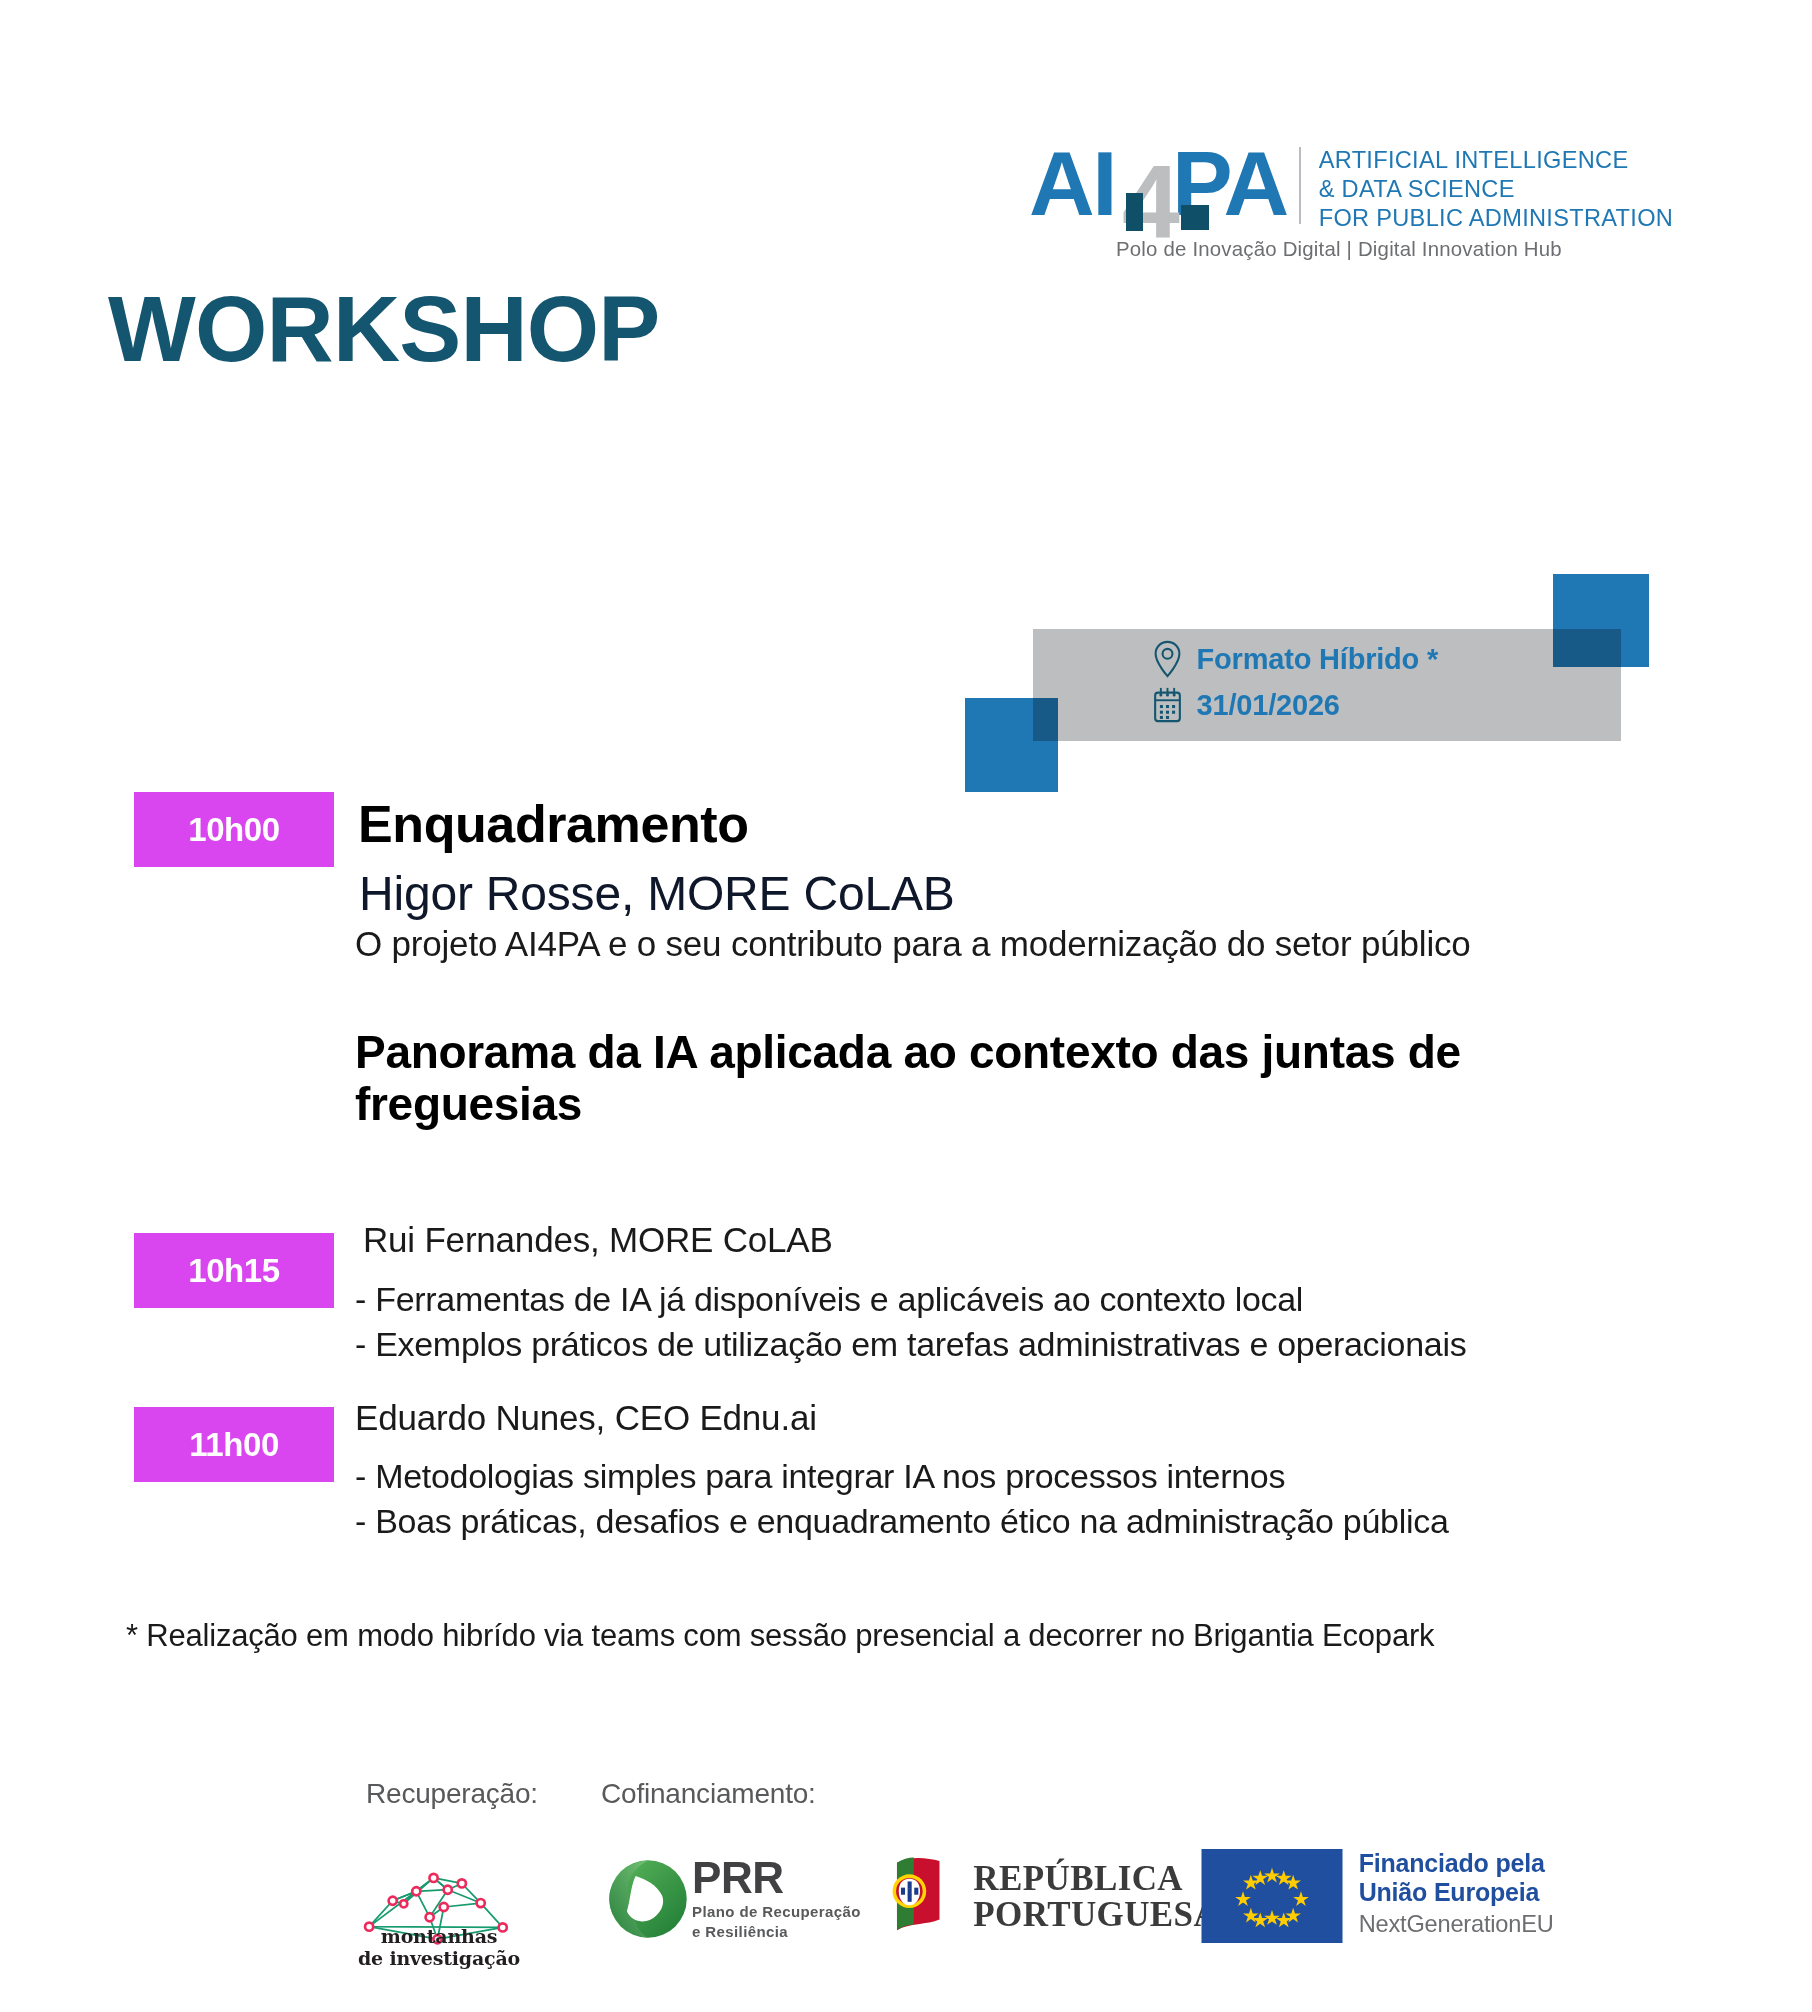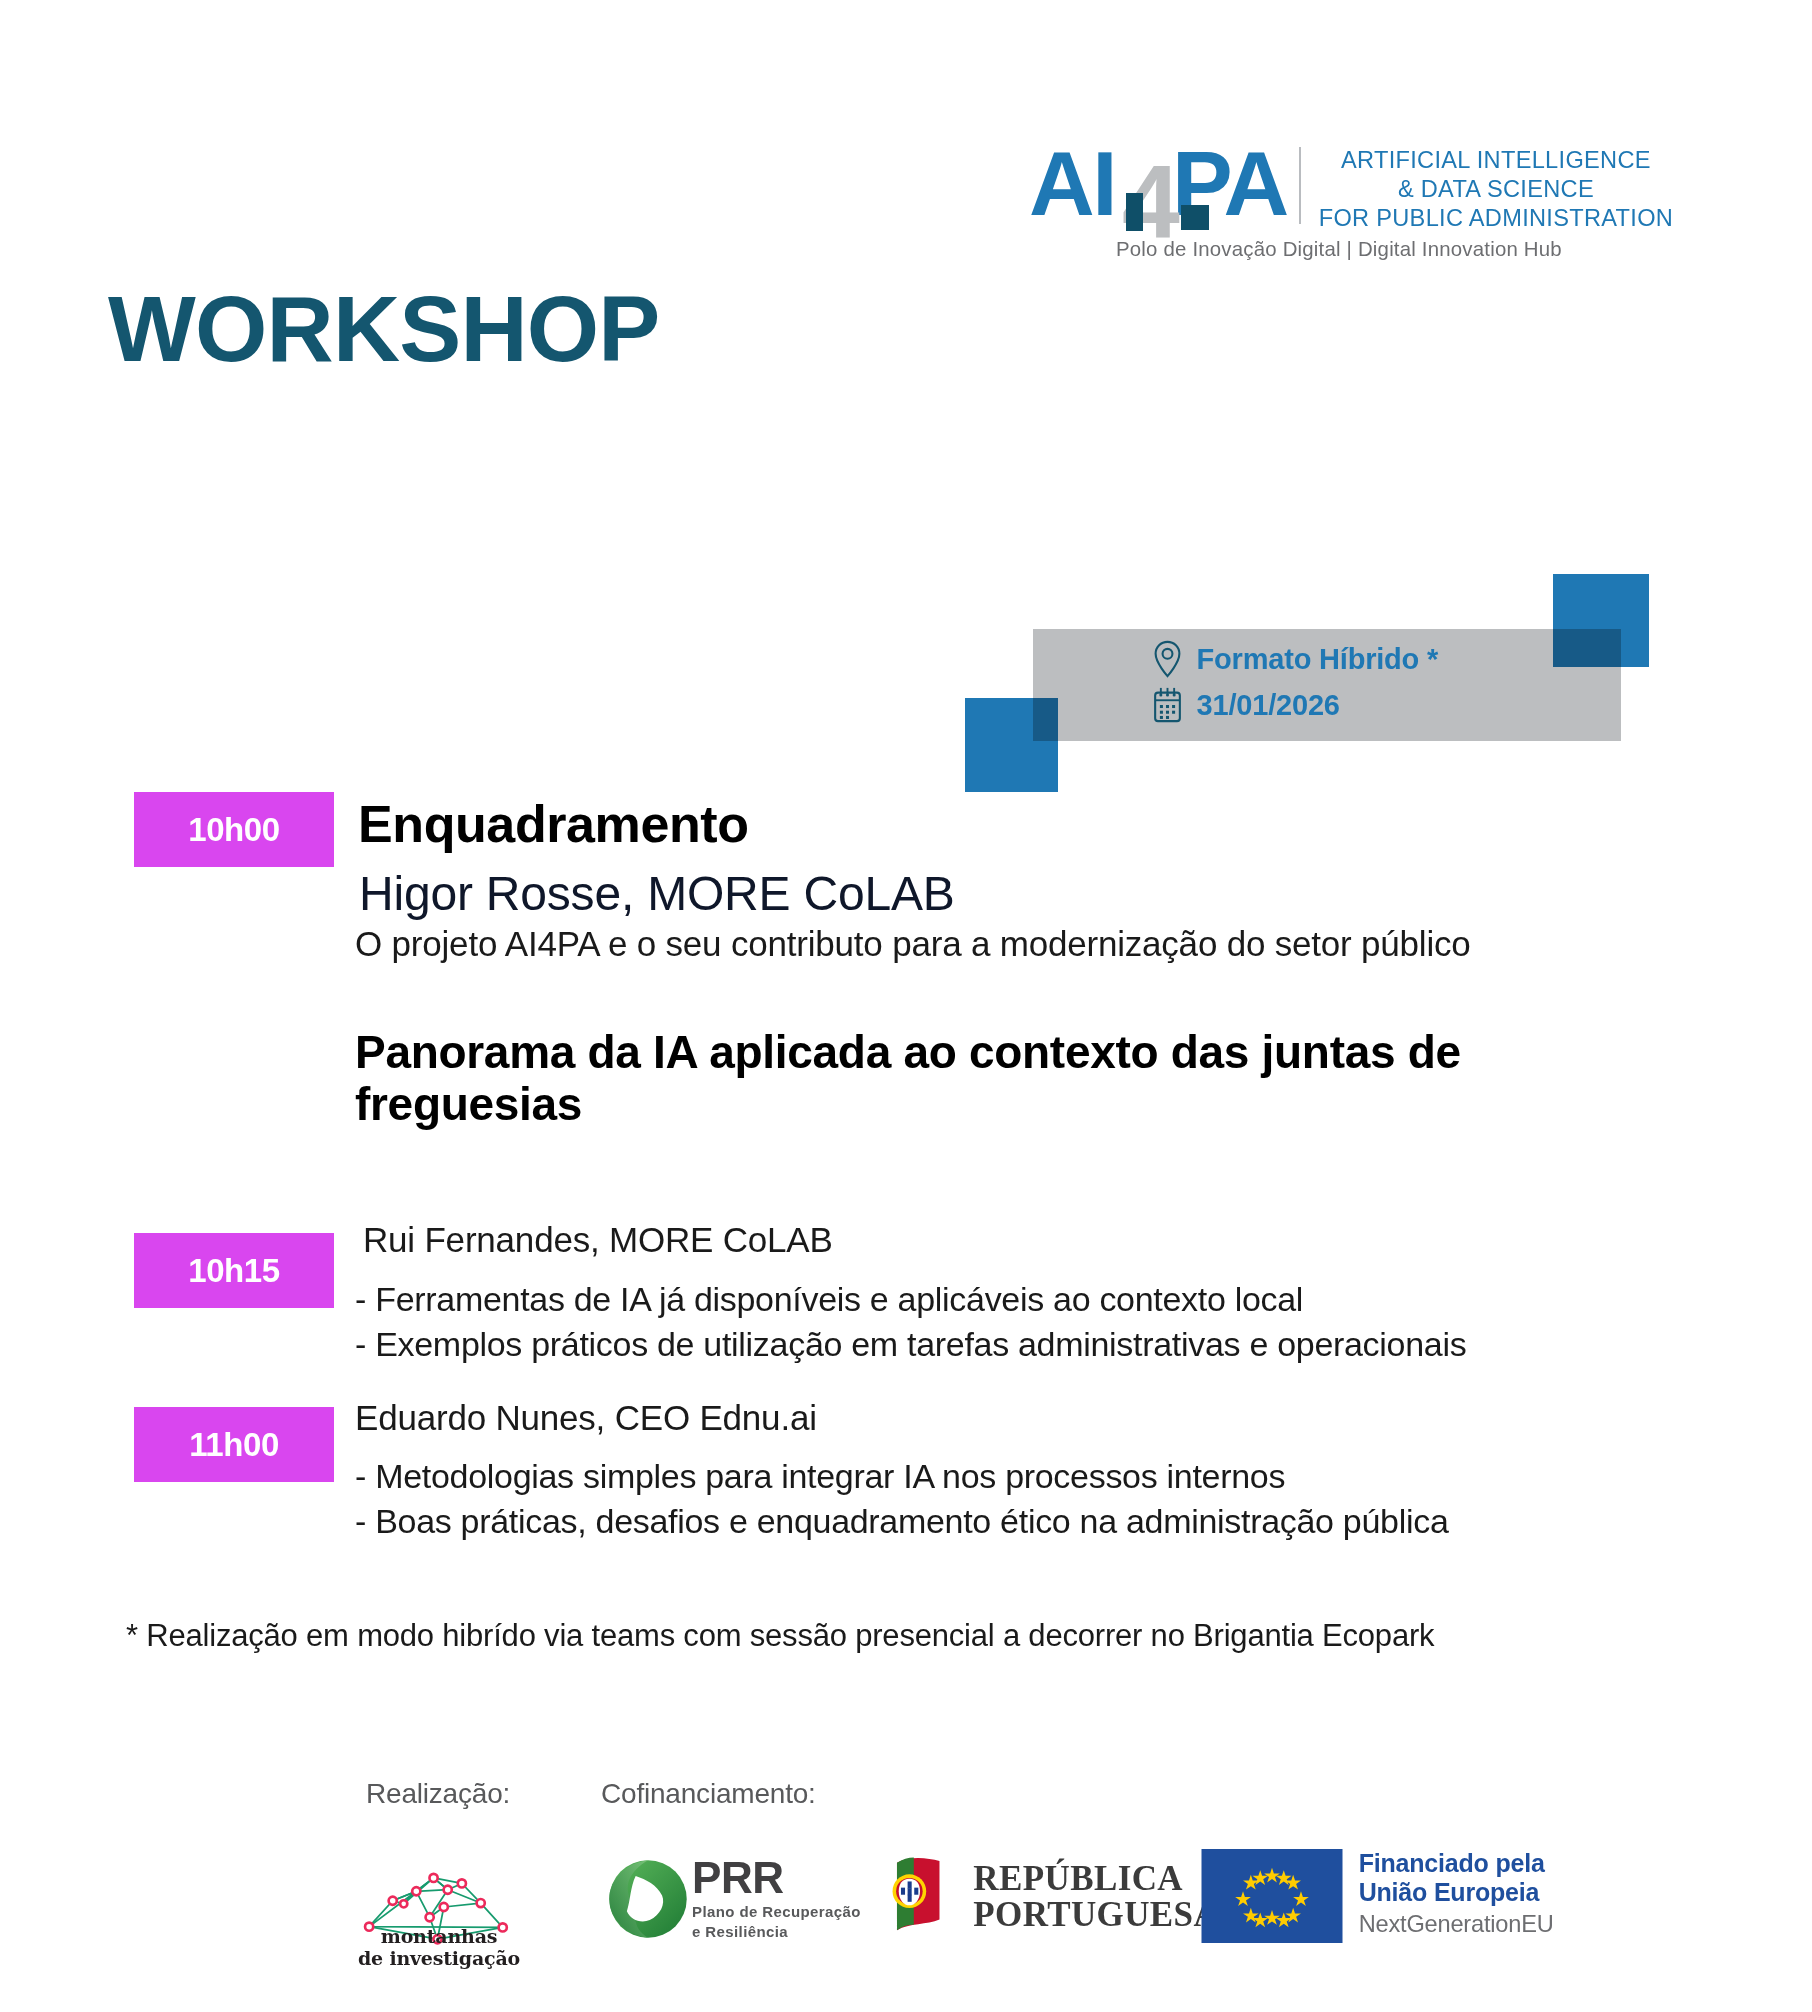--- a/index.html
+++ b/index.html
@@ -74,21 +74,20 @@
     z-index: 4;
   }
   .brand-divider {
     width: 2.4px;
     background: #B9BCC0;
     height: 77px;
     margin: 3.1px 17.3px 0 11px;
   }
   .brand-lines {
     padding-top: 1.6px;
-    text-align: center;
   }
   .brand-lines .bl {
     font-size: 23.6px;
     letter-spacing: 0.3px;
     line-height: 1.23;
     color: #1F78B4;
     white-space: nowrap;
   }
   .brand-sub {
     position: absolute;
@@ -393,21 +392,21 @@
 
   <div class="time-badge" id="badge-3">11h00</div>
   <div class="speaker-3">Eduardo Nunes, CEO Ednu.ai</div>
   <div class="bullets-3">
     <div>- Metodologias simples para integrar IA nos processos internos</div>
     <div>- Boas práticas, desafios e enquadramento ético na administração pública</div>
   </div>
 
   <div class="footnote">* Realização em modo hibrído via teams com sessão presencial a decorrer no Brigantia Ecopark</div>
 
-  <div class="foot-label" id="lbl-org">Realização:</div>
+  <div class="foot-label" id="lbl-org">Recuperação:</div>
   <div class="foot-label" id="lbl-cof">Cofinanciamento:</div>
 
   <svg class="mont-logo" viewBox="0 0 210 150">
     <g stroke="#179B6E" stroke-width="2.2" fill="none">
       <path d="M18 107 L48 74 L78 62 L100 45 L118 60 L136 52 L160 77 L188 108 Z"></path>
       <path d="M18 107 L78 62 M78 62 L100 45 M100 45 L136 52 M48 74 L78 62
                M78 62 L118 60 M118 60 L160 77 M78 62 L118 60 M100 45 L118 60
                M78 62 L95 95 M95 95 L118 60 M95 95 L113 82 M113 82 L160 77
                M95 95 L105 123 M105 123 L113 82 M105 123 L188 108 M18 107 L105 123
                M48 74 L62 78 M62 78 L78 62 M62 78 L100 45"></path>

